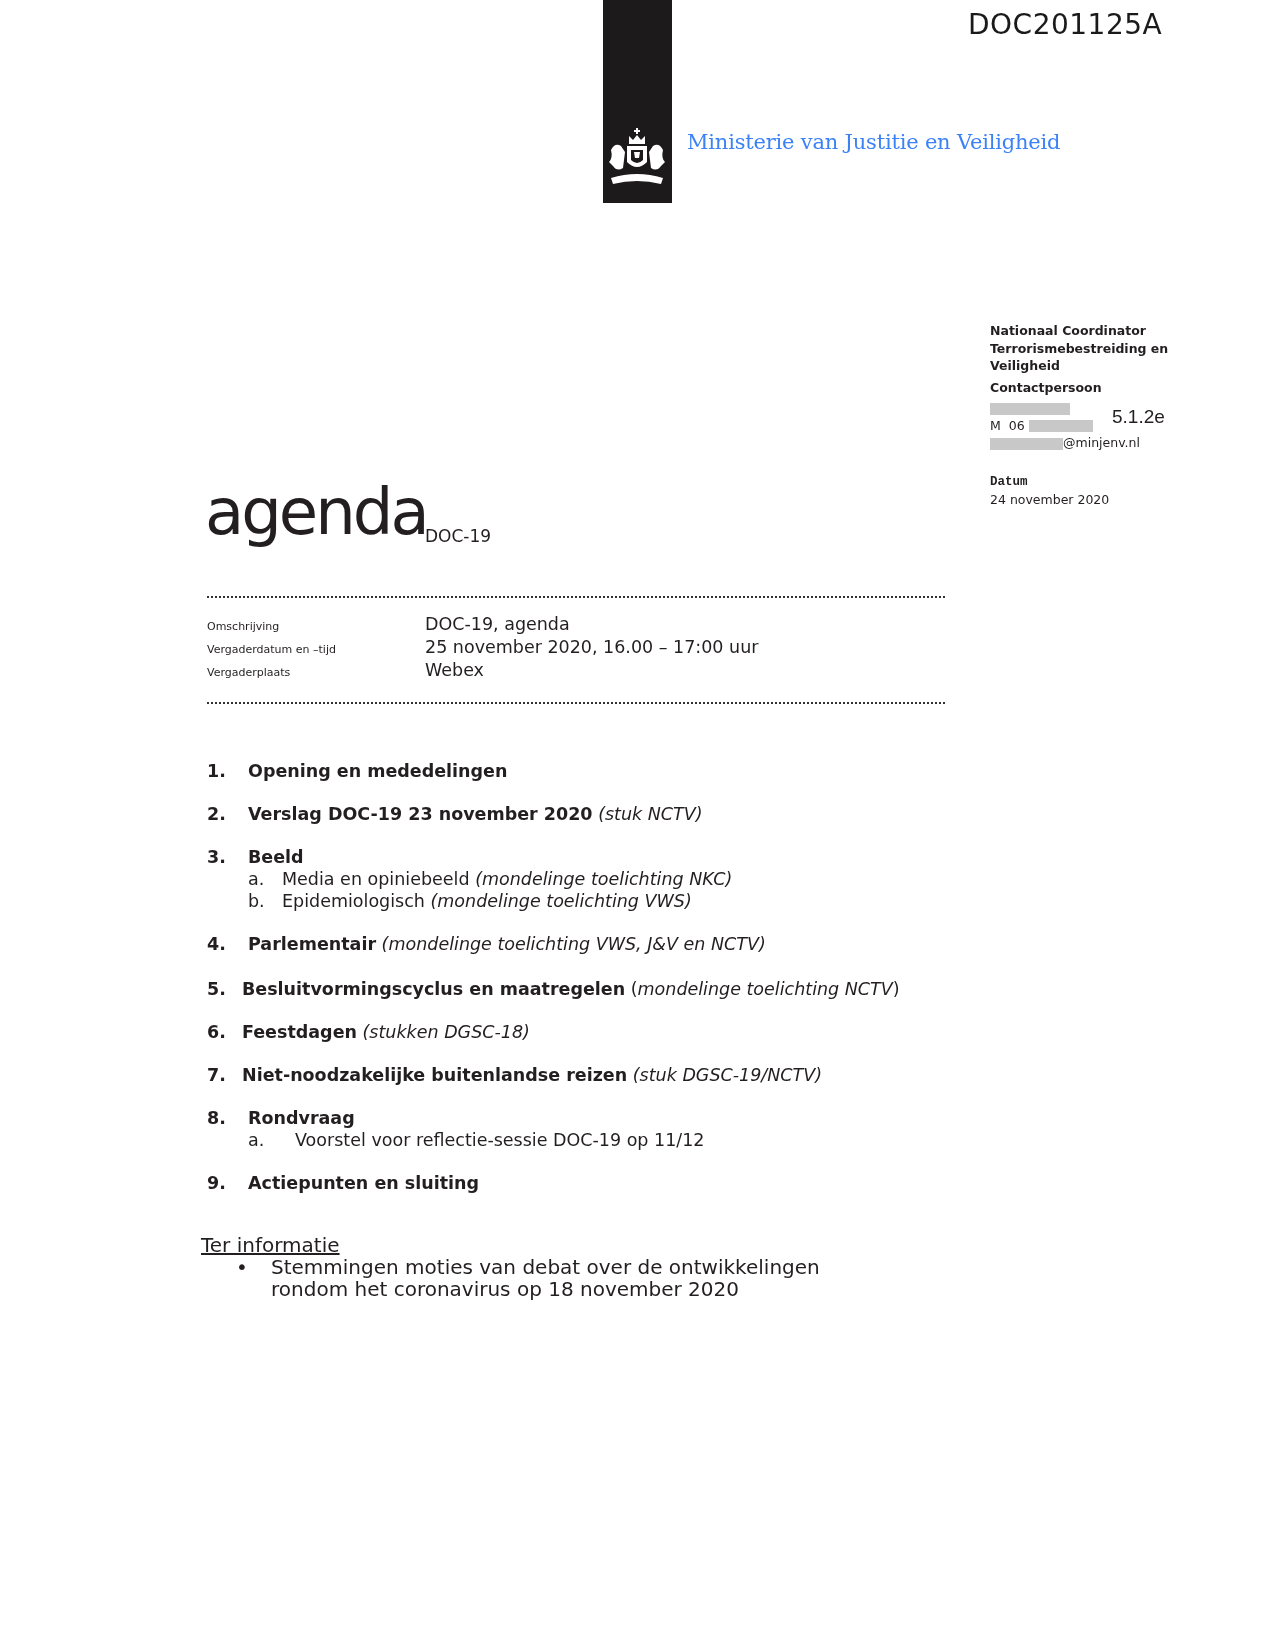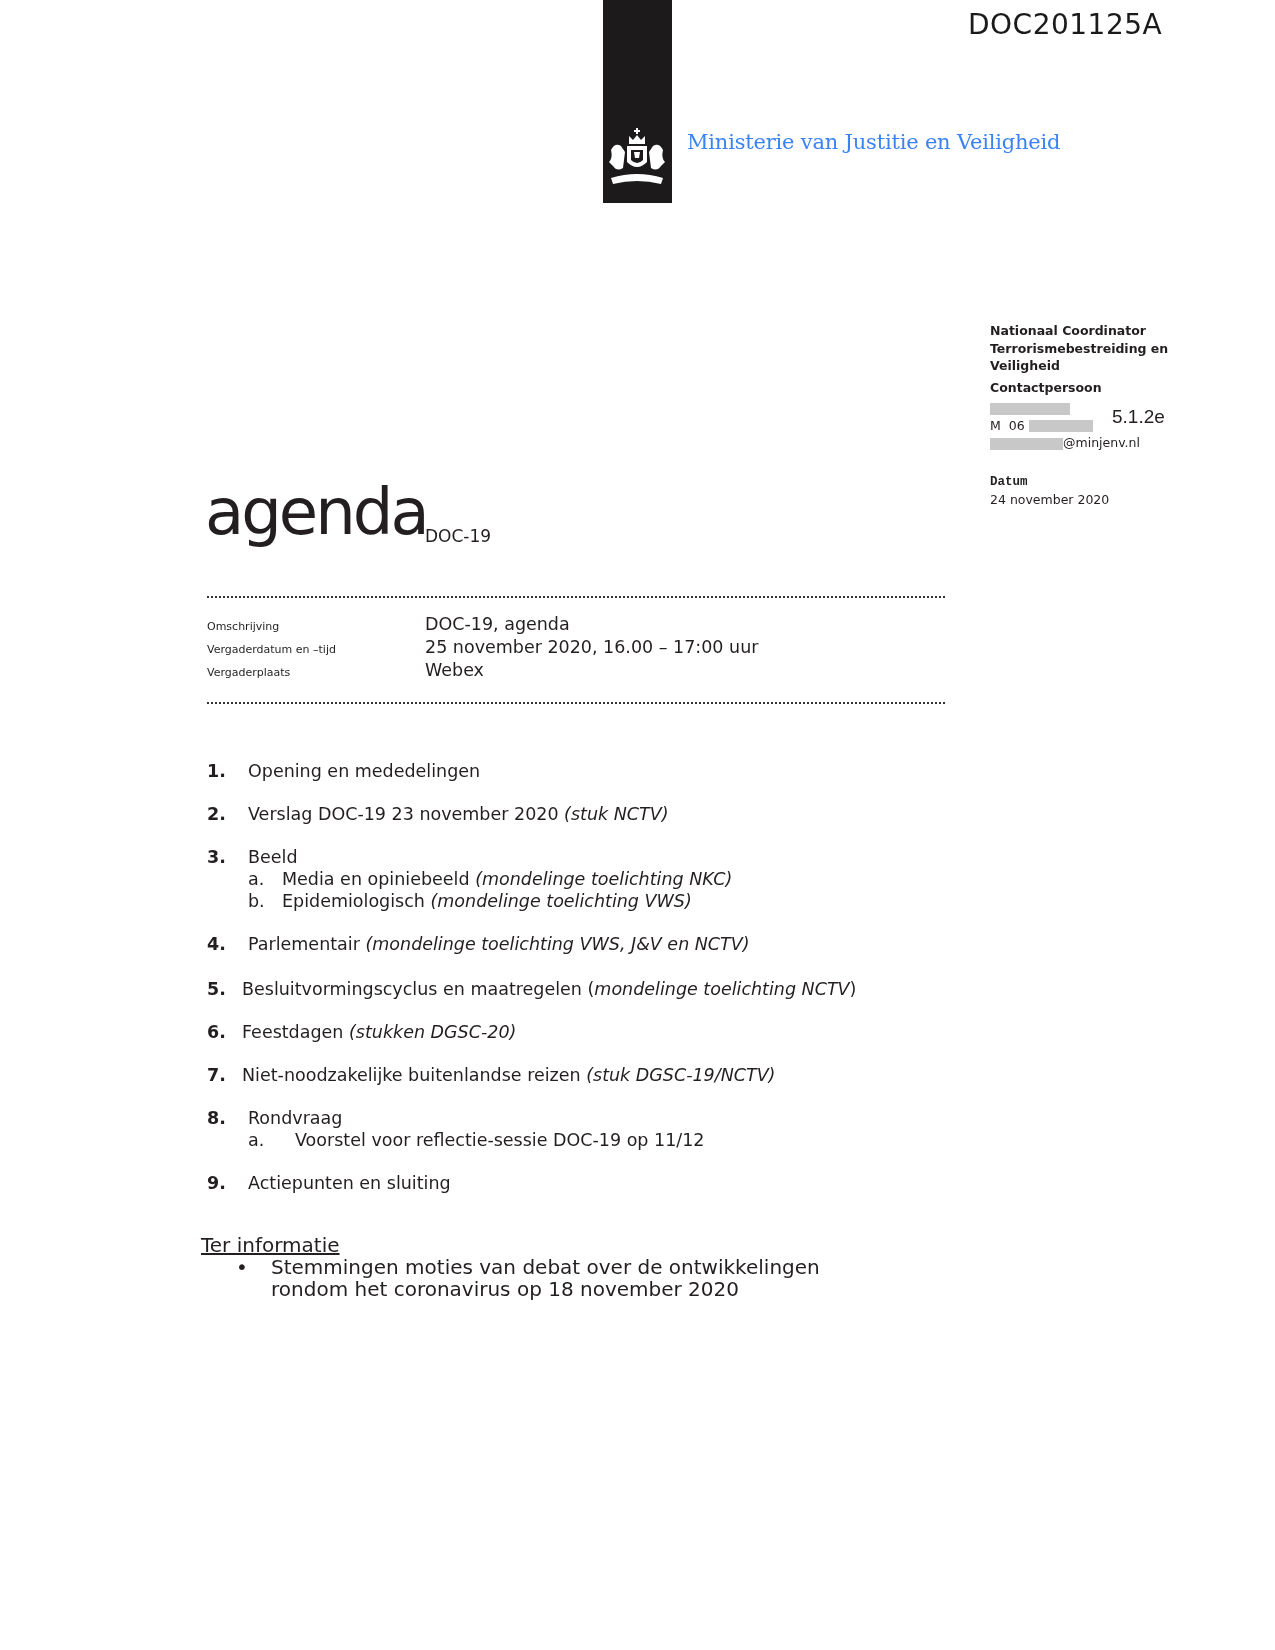--- a/index.html
+++ b/index.html
@@ -18,21 +18,21 @@
   .title { left:205px; top:480px; font-family:"DejaVu Sans", sans-serif; font-size:64px;
            letter-spacing:-3px; color:#231f20; line-height:1; }
   .title-sub { left:425px; top:526px; font-size:17px; }
   .dotline { height:0; border-top:2px dotted #333; left:207px; width:738px; }
   .meta-label { font-size:11px; color:#231f20; left:207px; }
   .meta-value { font-size:17.5px; left:425px; }
   .agenda { left:207px; top:760px; width:740px; font-size:17.5px; line-height:22px; }
   .item { position:relative; margin-bottom:21px; }
   .item .num { font-weight:bold; display:inline-block; width:41px; }
   .item .num.n2 { width:35px; }
-  .item .lbl { font-weight:normal;margin-top:39px; }
+  .item .lbl { font-weight:bold;margin-top:39px; }
   .item .note { font-style:italic; }
   .sub { padding-left:41px; }
   .sub .letter { display:inline-block; width:34px; }
   .sub .letter.wide { width:47px; }
   .info { left:201px; top:1234px; width:700px; font-size:20px; line-height:22px; }
   .info .head { text-decoration:underline; }
   .info .bullet-row { display:flex; padding-left:35px; }
   .info .bullet { width:35px; }
   .info .btext { width:600px; }
 </style>
@@ -102,21 +102,21 @@
       <span class="letter">b.</span><span>Epidemiologisch</span> <span class="note" style="font-style:italic;">(mondelinge toelichting VWS)</span>
     </div>
   </div>
   <div class="item">
     <span class="num">4.</span><span class="lbl">Parlementair</span> <span class="note">(mondelinge toelichting VWS, J&amp;V en NCTV)</span>
   </div>
   <div class="item" style="margin-top:23px;">
     <span class="num n2">5.</span><span class="lbl">Besluitvormingscyclus en maatregelen</span> <span>(</span><span class="note">mondelinge toelichting NCTV</span><span>)</span>
   </div>
   <div class="item">
-    <span class="num n2">6.</span><span class="lbl">Feestdagen</span> <span class="note">(stukken DGSC-20)</span>
+    <span class="num n2">6.</span><span class="lbl">Feestdagen</span> <span class="note">(stukken DGSC-18)</span>
   </div>
   <div class="item">
     <span class="num n2">7.</span><span class="lbl">Niet-noodzakelijke buitenlandse reizen</span> <span class="note">(stuk DGSC-19/NCTV)</span>
   </div>
   <div class="item">
     <span class="num">8.</span><span class="lbl">Rondvraag</span>
     <div class="sub">
       <span class="letter wide">a.</span><span>Voorstel voor reflectie-sessie DOC-19 op 11/12</span>
     </div>
   </div>

